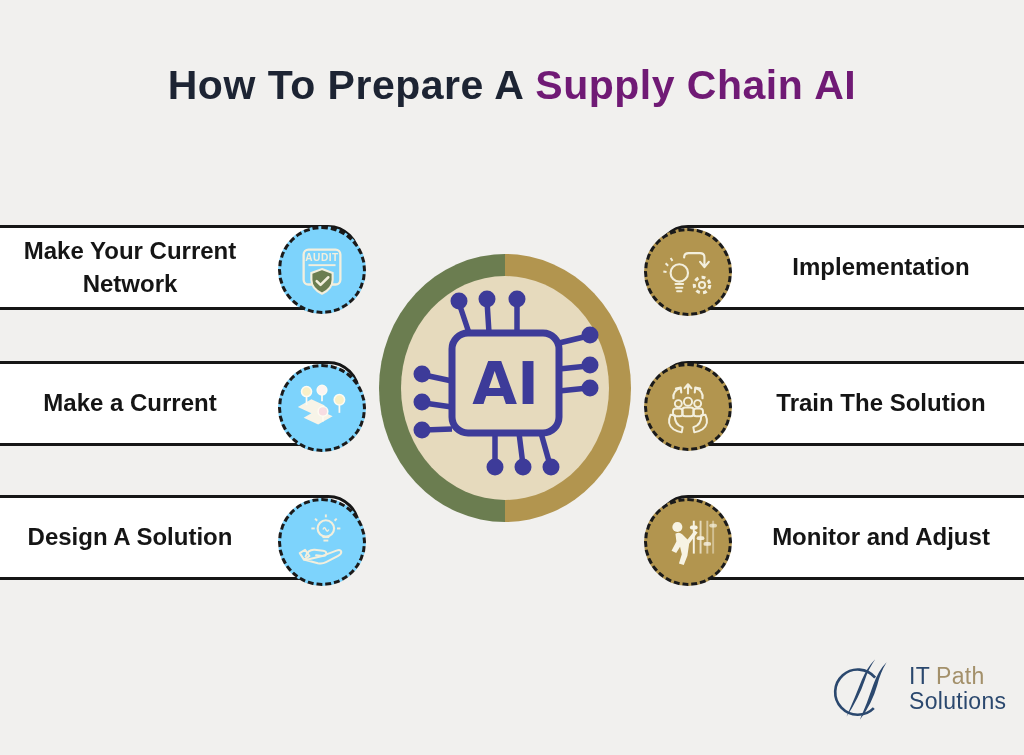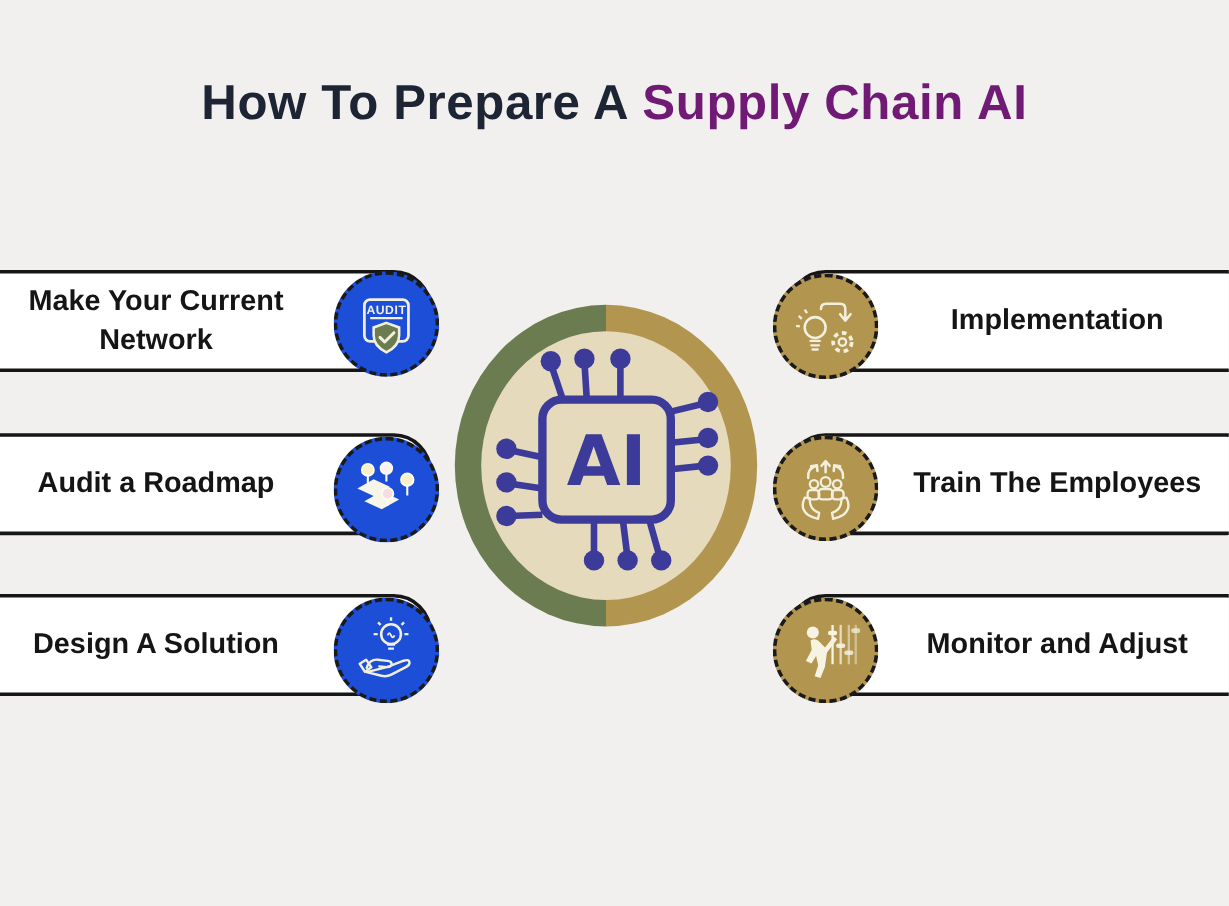--- a/index.html
+++ b/index.html
@@ -18,21 +18,21 @@
   .bar-right{left:656px;width:398px;padding-left:52px;}
   .row1{top:225px;} .row2{top:361px;} .row3{top:495px;}
   .bar-label{font-size:24px;font-weight:600;color:#151515;text-align:center;line-height:1.35;white-space:pre-line;}
 
   
   .step-circle{position:absolute;width:88px;height:88px;border-radius:50%;border:3px dashed #1a1a1a;
                box-sizing:border-box;display:flex;align-items:center;justify-content:center;}
   .circle-left{left:278px;} .circle-right{left:644px;}
   .c-row1-l{top:226px;} .c-row2-l{top:364px;} .c-row3-l{top:498px;}
   .c-row1-r{top:228px;} .c-row2-r{top:363px;} .c-row3-r{top:498px;}
-  .green{background:#1d4ed8;} .gold{background:#b2954f;}
+  .green{background:#7dd3fc;} .gold{background:#b2954f;}
 
   
   .badge-outer{position:absolute;left:379px;top:254px;width:252px;height:268px;border-radius:50%;
                background:linear-gradient(90deg,#6b7d50 50%,#b2954f 50%);}
   .badge-inner{position:absolute;left:401px;top:276px;width:208px;height:224px;border-radius:50%;background:#e6dabd;}
   .chip-svg{position:absolute;left:385px;top:263px;}
 
   
   .logo{position:absolute;left:830px;top:655px;display:flex;align-items:center;gap:7px;}
   .logo-text{font-size:23px;color:#2b486e;line-height:1.1;letter-spacing:0.3px;}
@@ -47,31 +47,31 @@
     <span>How To Prepare A</span>
     <span class="hl">Supply Chain</span>
     <span class="hl">AI</span>
   </h1>
 
   <div class="bar bar-left row1">
     <div class="bar-label">Make Your Current
 Network</div>
   </div>
   <div class="bar bar-left row2">
-    <div class="bar-label">Audit a Roadmap</div>
+    <div class="bar-label">Make a Current</div>
   </div>
   <div class="bar bar-left row3">
     <div class="bar-label">Design A Solution</div>
   </div>
 
   <div class="bar bar-right row1">
     <div class="bar-label">Implementation</div>
   </div>
   <div class="bar bar-right row2">
-    <div class="bar-label">Train The Employees</div>
+    <div class="bar-label">Train The Solution</div>
   </div>
   <div class="bar bar-right row3">
     <div class="bar-label">Monitor and Adjust</div>
   </div>
 
   <div class="step-circle circle-left c-row1-l green">
     <svg width="58" height="58" viewBox="0 0 60 60">
       <rect x="11" y="9" width="38" height="36" rx="5" fill="none" stroke="#f3efdd" stroke-width="2.4"></rect>
       <text x="30" y="21" font-size="10.5" font-weight="bold" fill="#f3efdd" text-anchor="middle" letter-spacing="0.5" font-family="Liberation Sans, sans-serif">AUDIT</text>
       <line x1="16" y1="25" x2="44" y2="25" stroke="#f3efdd" stroke-width="2"></line>
@@ -182,14 +182,27 @@
         <circle cx="37" cy="139" r="8.5"></circle>
         <circle cx="37" cy="167" r="8.5"></circle>
       <circle cx="205" cy="72" r="8.5"></circle>
         <circle cx="205" cy="102" r="8.5"></circle>
         <circle cx="205" cy="125" r="8.5"></circle>
     </g>
     <rect x="67" y="70" width="107" height="100" rx="16" fill="#e6dabd" stroke="#3d3b99" stroke-width="7"></rect>
     <text x="120.5" y="141" font-size="58" font-weight="bold" fill="#3d3b99" text-anchor="middle" font-family="DejaVu Sans, sans-serif">AI</text>
   </svg>
 
+  <div class="logo">
+    <svg width="72" height="68" viewBox="0 0 70 66">
+      <path d="M43.9 21.9 A22 22 0 1 0 42.6 51.6" fill="none" stroke="#2b486e" stroke-width="2.6"></path>
+      <path d="M16 60 Q28 42 34 24 Q37 14 44 4 Q36 12 31 24 Q24 42 16 60 Z" fill="#2b486e"></path>
+      <path d="M29 63 Q41 47 46 29 Q49 17 55 7 Q47 15 42 29 Q36 47 29 63 Z" fill="#2b486e"></path>
+    </svg>
+    <div class="logo-text">
+      <div>
+        <span>IT</span><span class="logo-gold">Path</span>
+      </div>
+      <div>Solutions</div>
+    </div>
+  </div>
 
 </div>
 
 </body></html>

